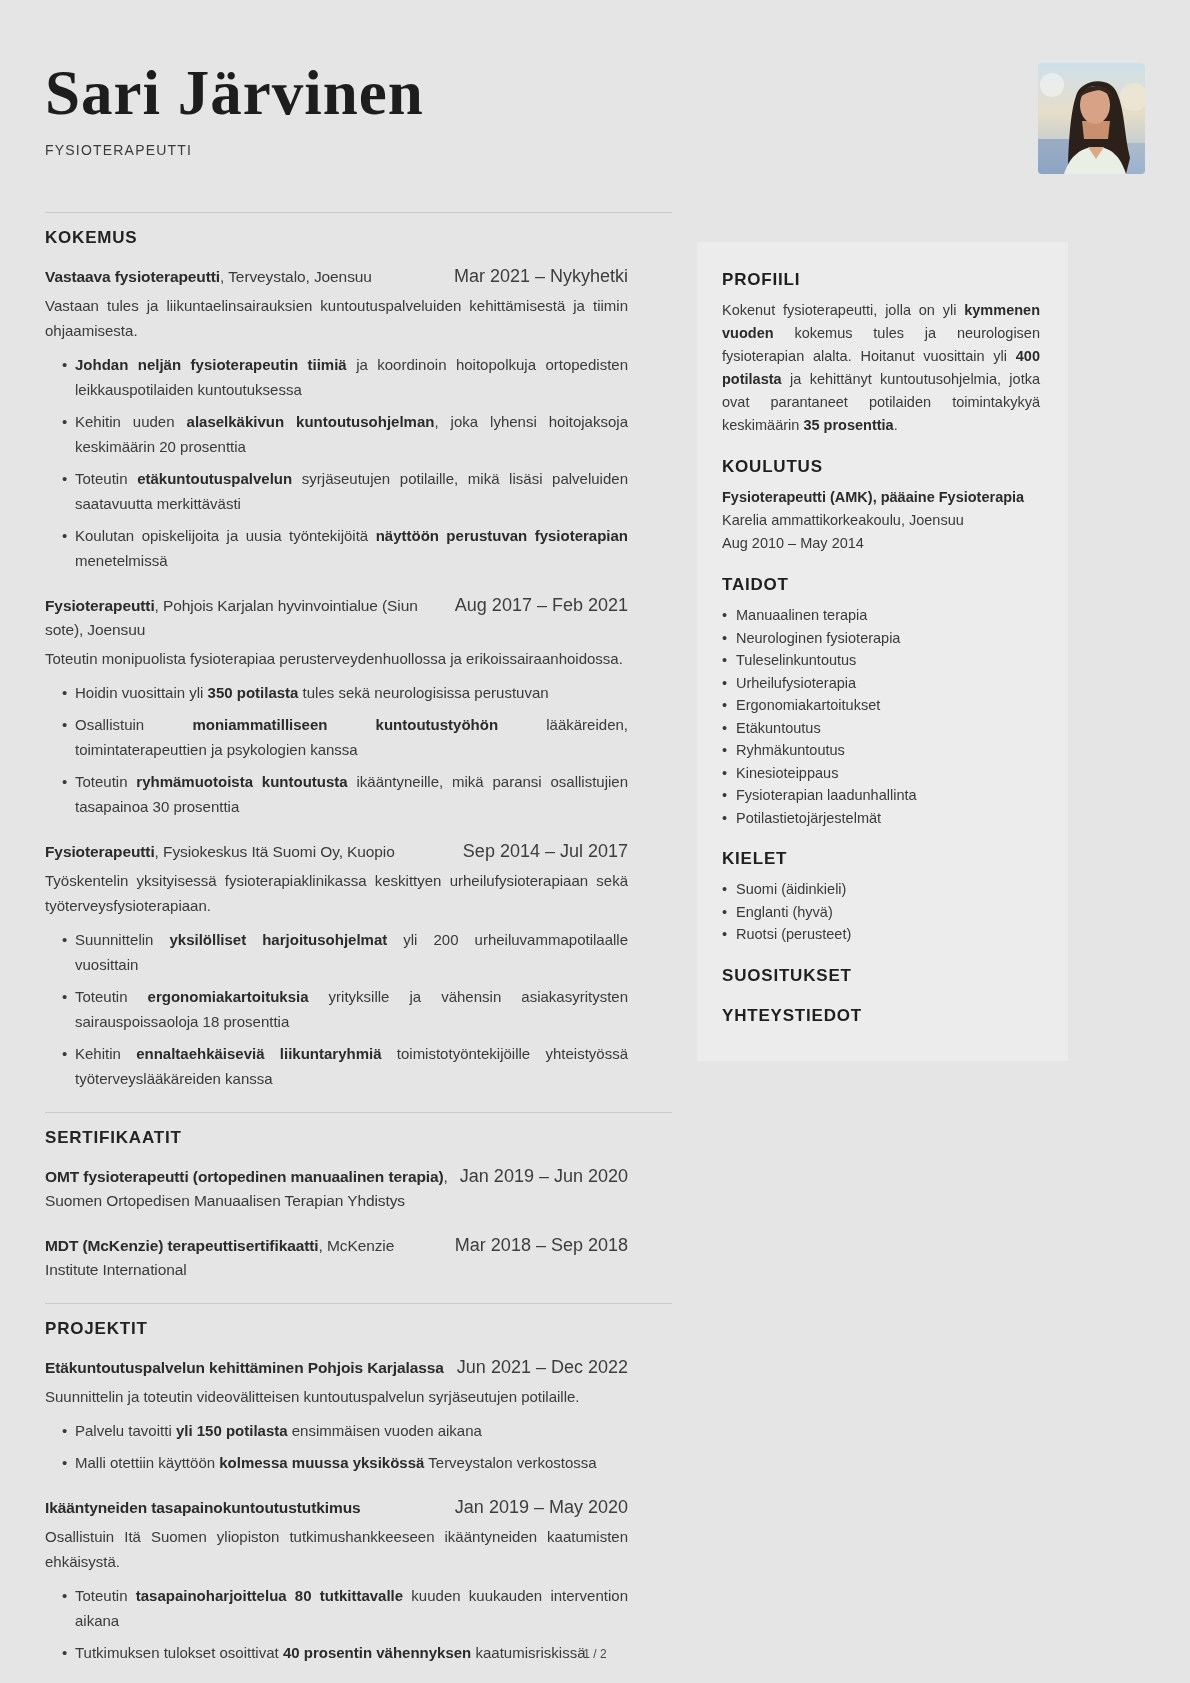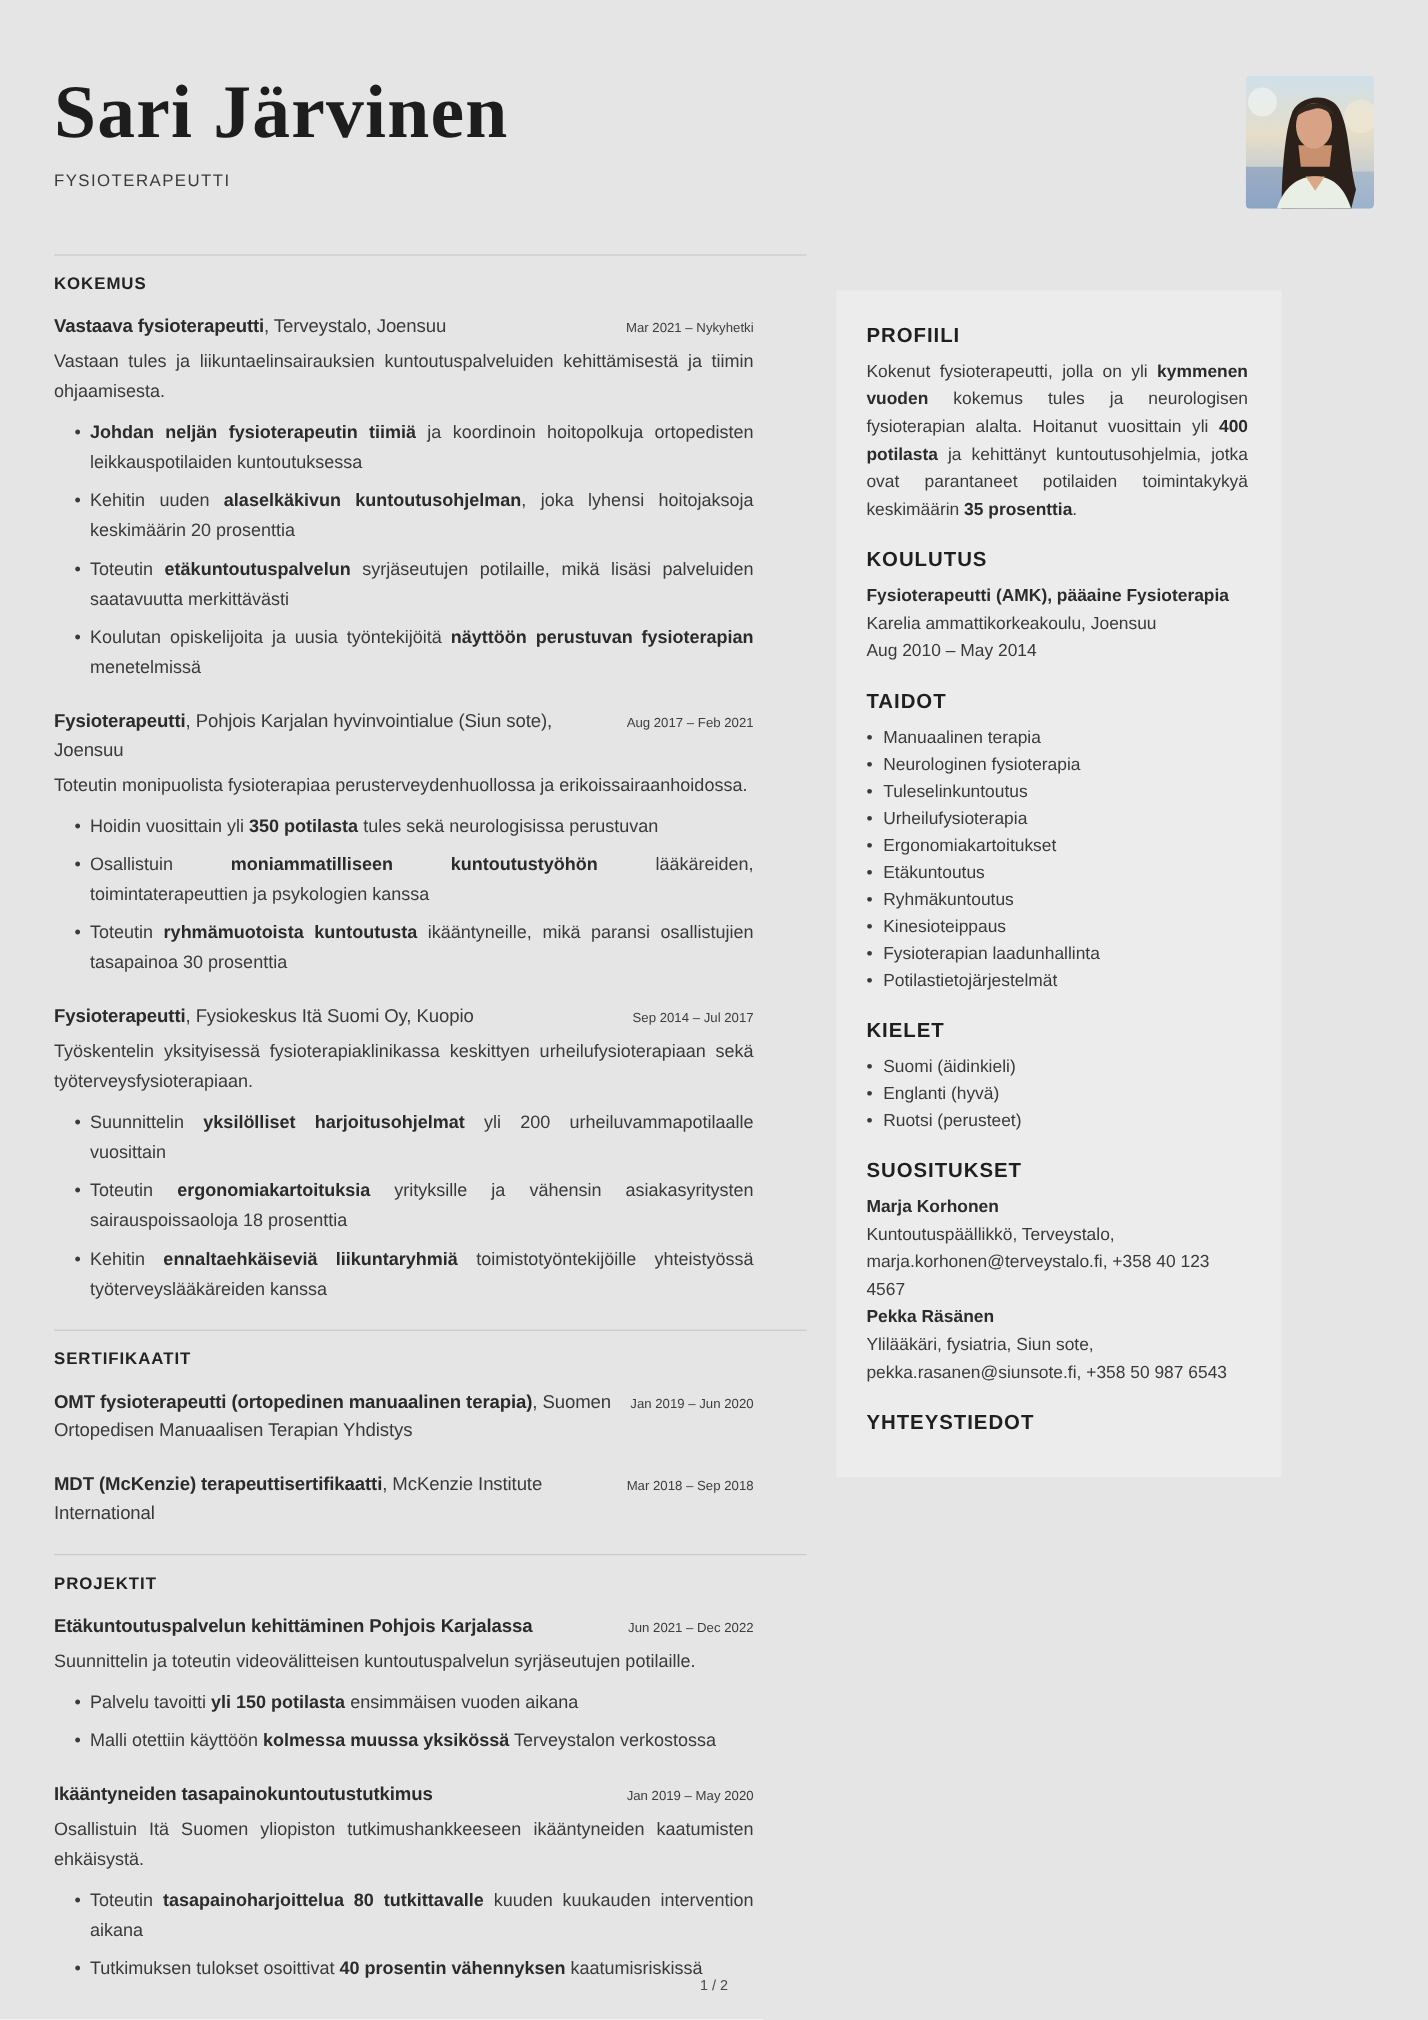--- a/index.html
+++ b/index.html
@@ -21,29 +21,29 @@
   .role{margin-top:17px;font-size:14px;letter-spacing:1.2px;color:#3a3a3a;}
   .photo{
     position:absolute;right:45px;top:63px;
     width:107px;height:111px;border-radius:4px;overflow:hidden;
   }
   
   .left-col{position:absolute;left:45px;top:212px;width:583px;}
   .rule{border-top:1px solid #c9c9c9;width:627px;height:0;margin:0 0 15px 0;}
   .section{margin-bottom:6px;}
   .section-heading{
-    font-size:14px;font-weight:700;color:#232323;
+    font-size:17px;font-weight:700;color:#232323;
     letter-spacing:0.8px;margin:0 0 17px 0;
   }
   .entry{margin-bottom:21px;}
   .entry-head{display:flex;align-items:baseline;}
   .entry-title{flex:1;font-size:15.5px;letter-spacing:-0.1px;line-height:24px;color:#3a3a3a;}
   .entry-date{
     flex-shrink:0;margin-left:auto;padding-left:12px;
-    font-size:11px;color:#3d3d3d;white-space:nowrap;
+    font-size:18px;color:#3d3d3d;white-space:nowrap;
   }
   .summary{font-size:15px;line-height:25px;text-align:justify;margin:4px 0 0 0;}
   .bullets{list-style:none;margin:9px 0 0 0;padding:0;}
   .bullets li{
     position:relative;padding-left:30px;
     font-size:15px;line-height:25px;text-align:justify;margin-bottom:7px;
   }
   .bullets li::before{content:"•";position:absolute;left:17px;top:0;color:#3a3a3a;}
   .b{font-weight:700;color:#2b2b2b;}
   
@@ -226,26 +226,20 @@
       <h2>KIELET</h2>
       <ul class="side-list" id="languages-list">
           <li>Suomi (äidinkieli)</li>
           <li>Englanti (hyvä)</li>
           <li>Ruotsi (perusteet)</li>
         </ul>
     </section>
 
     <section>
       <h2>SUOSITUKSET</h2>
-      <div id="references">
-          <p class="ref-name">Marja Korhonen</p>
-          <p class="ref-details">Kuntoutuspäällikkö, Terveystalo, marja.korhonen@terveystalo.fi, +358 40 123 4567</p>
-          <p class="ref-name">Pekka Räsänen</p>
-          <p class="ref-details">Ylilääkäri, fysiatria, Siun sote, pekka.rasanen@siunsote.fi, +358 50 987 6543</p>
-        </div>
     </section>
 
     <section>
       <h2>YHTEYSTIEDOT</h2>
     </section>
   </aside>
 
   <div class="footer">
     <span>1 / 2</span>
   </div>

